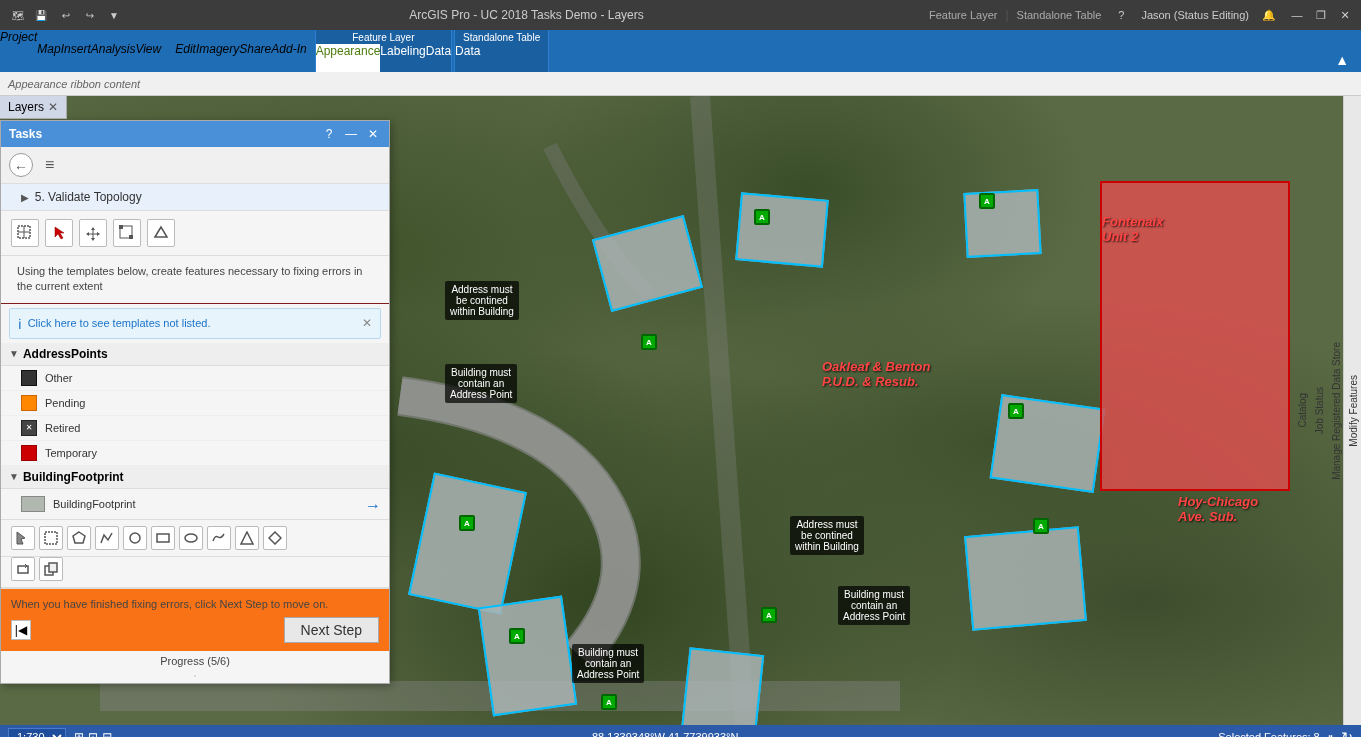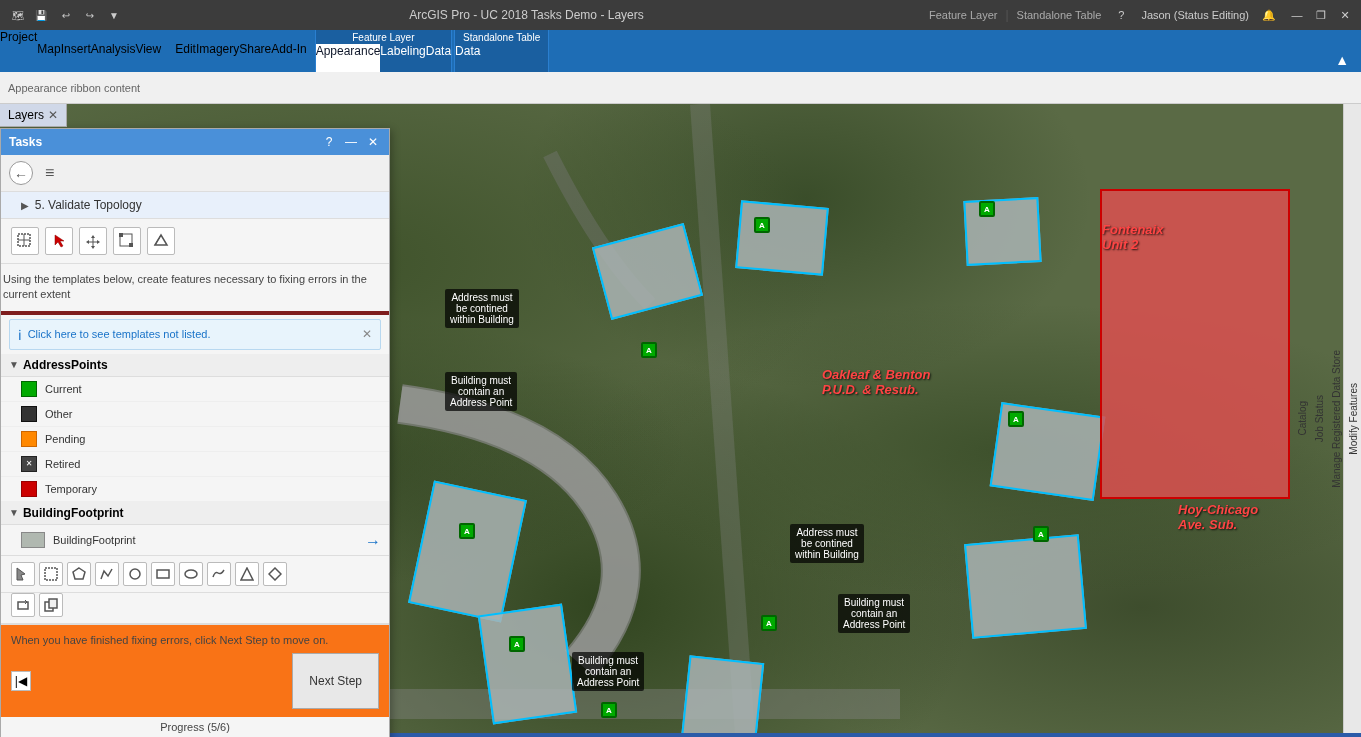--- a/index.html
+++ b/index.html
@@ -11,22 +11,22 @@
       padding: 0 8px; color: #ccc; font-size: 12px;
     }
     #titlebar .title { flex: 1; text-align: center; }
     #titlebar .win-controls { display: flex; gap: 8px; }
     #titlebar .win-btn { width: 16px; height: 16px; display: flex; align-items: center; justify-content: center; cursor: pointer; color: #ccc; font-size: 11px; }
     #titlebar .quick-access { display: flex; align-items: center; gap: 4px; }
     #titlebar .qa-btn { width: 20px; height: 20px; display: flex; align-items: center; justify-content: center; cursor: pointer; font-size: 10px; color: #ccc; }
 
     
     #ribbon {
-      height: 32px; background: #f0f0f0; border-bottom: 1px solid #ccc;
-      display: flex; align-items: center; padding: 0 8px; gap: 4px;
+      height: 24px; background: #f0f0f0; border-bottom: 1px solid #ccc;
+      display: flex; align-items: center; padding: 0 8px; gap: 4px; font-style: italic;
     }
 
     
     #main {
       display: flex; height: calc(737px - 30px - 28px - 26px - 24px);
       position: relative;
     }
 
     
     #map-container {
@@ -155,22 +155,22 @@
       background: #f5f5f5;
     }
     .tool-btn {
       width: 28px; height: 28px; border: 1px solid #bbb; background: #fff;
       display: flex; align-items: center; justify-content: center;
       cursor: pointer; border-radius: 2px; font-size: 14px;
     }
 
     
     .info-text {
-      padding: 8px 2px; font-size: 11px; color: #444; line-height: 1.4;
-      border-bottom: 4px solid #7f1d1d;
+      padding: 8px 16px; font-size: 11px; color: #444; line-height: 1.4;
+      border-bottom: 1px solid #7f1d1d;
     }
 
     
     .info-notice {
       display: flex; align-items: center; gap: 6px;
       padding: 5px 8px; background: #e8f4fc; border: 1px solid #b8d8f0;
       margin: 4px 8px; border-radius: 2px;
     }
     .info-icon { color: #1a73c8; font-size: 14px; }
     .info-notice-text { font-size: 11px; color: #1a73c8; flex: 1; }
@@ -230,22 +230,22 @@
 
     .footer-nav {
       display: flex; align-items: center; justify-content: space-between;
     }
     .first-btn {
       width: 20px; height: 20px; border: 1px solid #bbb; background: #fff;
       display: flex; align-items: center; justify-content: center;
       cursor: pointer; font-size: 12px;
     }
     .next-step-btn {
-      background: #e8e8e8; border: 1px solid #aaa; padding: 20px 16px;
-      cursor: pointer; font-size: 12px; color: #333;
+      background: #e8e8e8; border: 1px solid #aaa; padding: 4px 16px;
+      cursor: pointer; font-size: 14px; color: #333;
     }
 
     
     .progress-row {
       display: flex; align-items: center; gap: 8px; padding: 4px 10px 6px; flex-direction: column;
     }
     .progress-label { font-size: 11px; color: #444; }
     .progress-bar-bg {
       flex: 1; height: 8px; background: #e0e0e0; border: 1px solid #ccc;
       border-radius: 2px; overflow: hidden;
@@ -299,40 +299,40 @@
     <div class="win-btn">🔔</div>
     <div class="win-controls">
       <div class="win-btn">—</div>
       <div class="win-btn">❐</div>
       <div class="win-btn close-btn">✕</div>
     </div>
   </div>
 </div>
 
 <div style="display:flex; background:#1e6db5; height:42px;">
-  <div style="display:flex; align-items:center;">
+  <div style="display:flex; align-items:center;font-style:italic;">
     <div class="tab project" style="height:42px;">Project</div>
     <div style="display:flex;flex-direction:column;height:42px;justify-content:flex-end;">
       <div style="height:42px;display:flex;align-items:flex-end;">
         <div class="tab" style="height:30px;">Map</div>
         <div class="tab" style="height:30px;">Insert</div>
         <div class="tab" style="height:30px;margin-top:40px;">Analysis</div>
         <div class="tab" style="height:30px;">View</div>
         <div class="tab" style="height:30px;margin-left:14px;">Edit</div>
         <div class="tab" style="height:30px;">Imagery</div>
         <div class="tab" style="height:30px;">Share</div>
         <div class="tab" style="height:30px;">Add-In</div>
       </div>
     </div>
   </div>
 
   <div style="display:flex;flex-direction:column;background:#1a5fa0;margin-left:8px;border-left:1px solid #2a7fd0;border-right:1px solid #2a7fd0;">
     <div style="background:#1a5fa0;color:#fff;font-size:10px;text-align:center;padding:2px 8px;height:14px;display:flex;align-items:center;justify-content:center;">Feature Layer</div>
     <div style="display:flex;height:28px;align-items:stretch;">
-      <div class="tab active" style="height:28px;background:#fff;color:#0f172a;">Appearance</div>
+      <div class="tab active" style="height:28px;background:#fff;color:#4d7c0f;">Appearance</div>
       <div class="tab" style="height:28px;color:#fff;">Labeling</div>
       <div class="tab" style="height:28px;color:#fff;">Data</div>
     </div>
   </div>
   <div style="display:flex;flex-direction:column;background:#1a5fa0;margin-left:2px;border-left:1px solid #2a7fd0;border-right:1px solid #2a7fd0;">
     <div style="background:#1a5fa0;color:#fff;font-size:10px;text-align:center;padding:2px 8px;height:14px;display:flex;align-items:center;justify-content:center;">Standalone Table</div>
     <div style="display:flex;height:28px;align-items:stretch;">
       <div class="tab" style="height:28px;color:#fff;">Data</div>
     </div>
   </div>
@@ -472,24 +472,20 @@
       <span class="info-notice-text">Click here to see templates not listed.</span>
       <span class="info-close">✕</span>
     </div>
 
     <div class="section-header">
       <span class="section-arrow">▼</span>
       <span class="section-title">AddressPoints</span>
     </div>
 
     <div class="template-item">
-      <div class="template-icon current"></div>
-      <span class="template-label">Current</span>
-    </div>
-    <div class="template-item">
       <div class="template-icon other"></div>
       <span class="template-label">Other</span>
     </div>
     <div class="template-item">
       <div class="template-icon pending"></div>
       <span class="template-label">Pending</span>
     </div>
     <div class="template-item">
       <div class="template-icon retired">✕</div>
       <span class="template-label">Retired</span>

